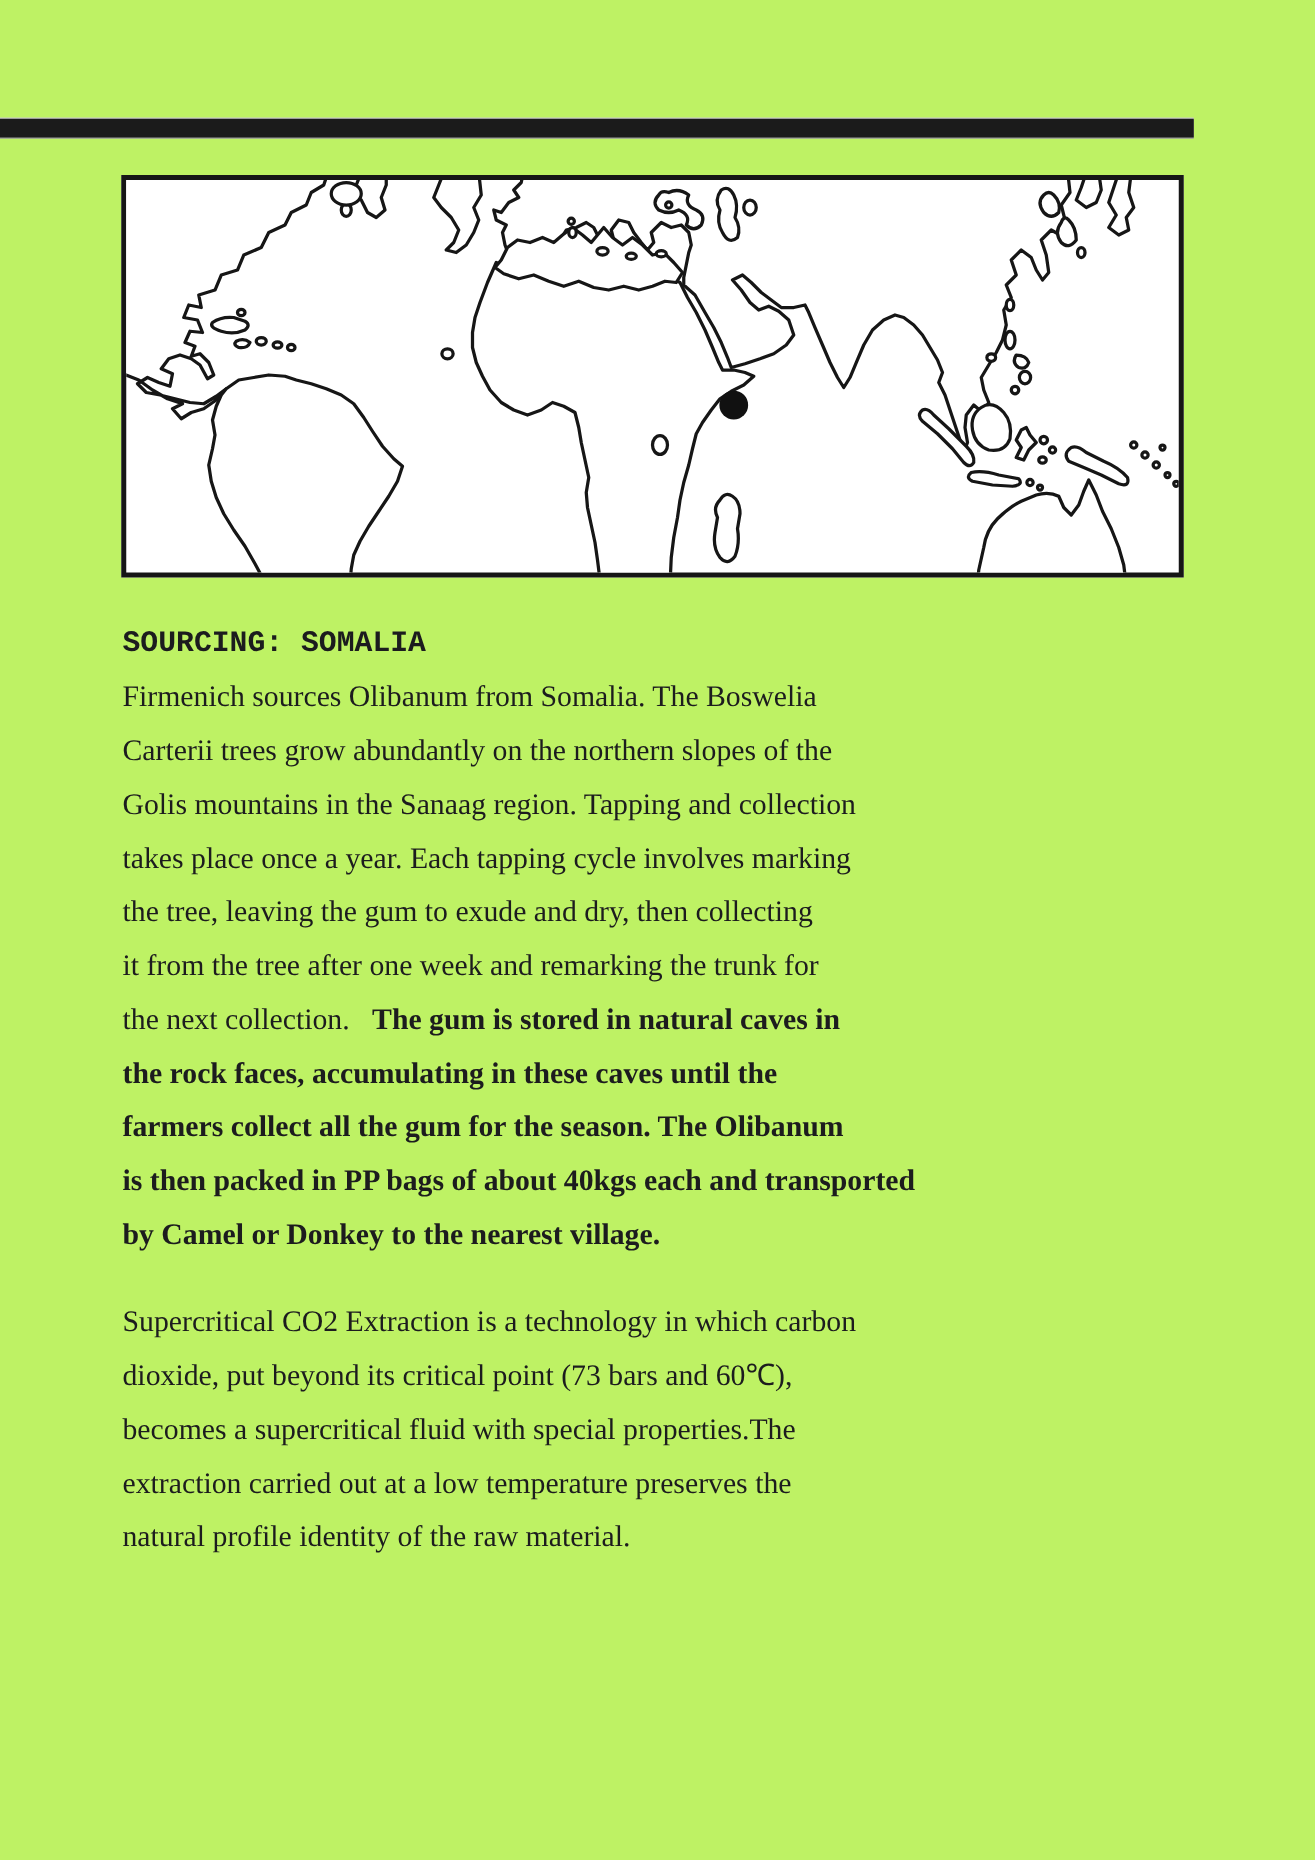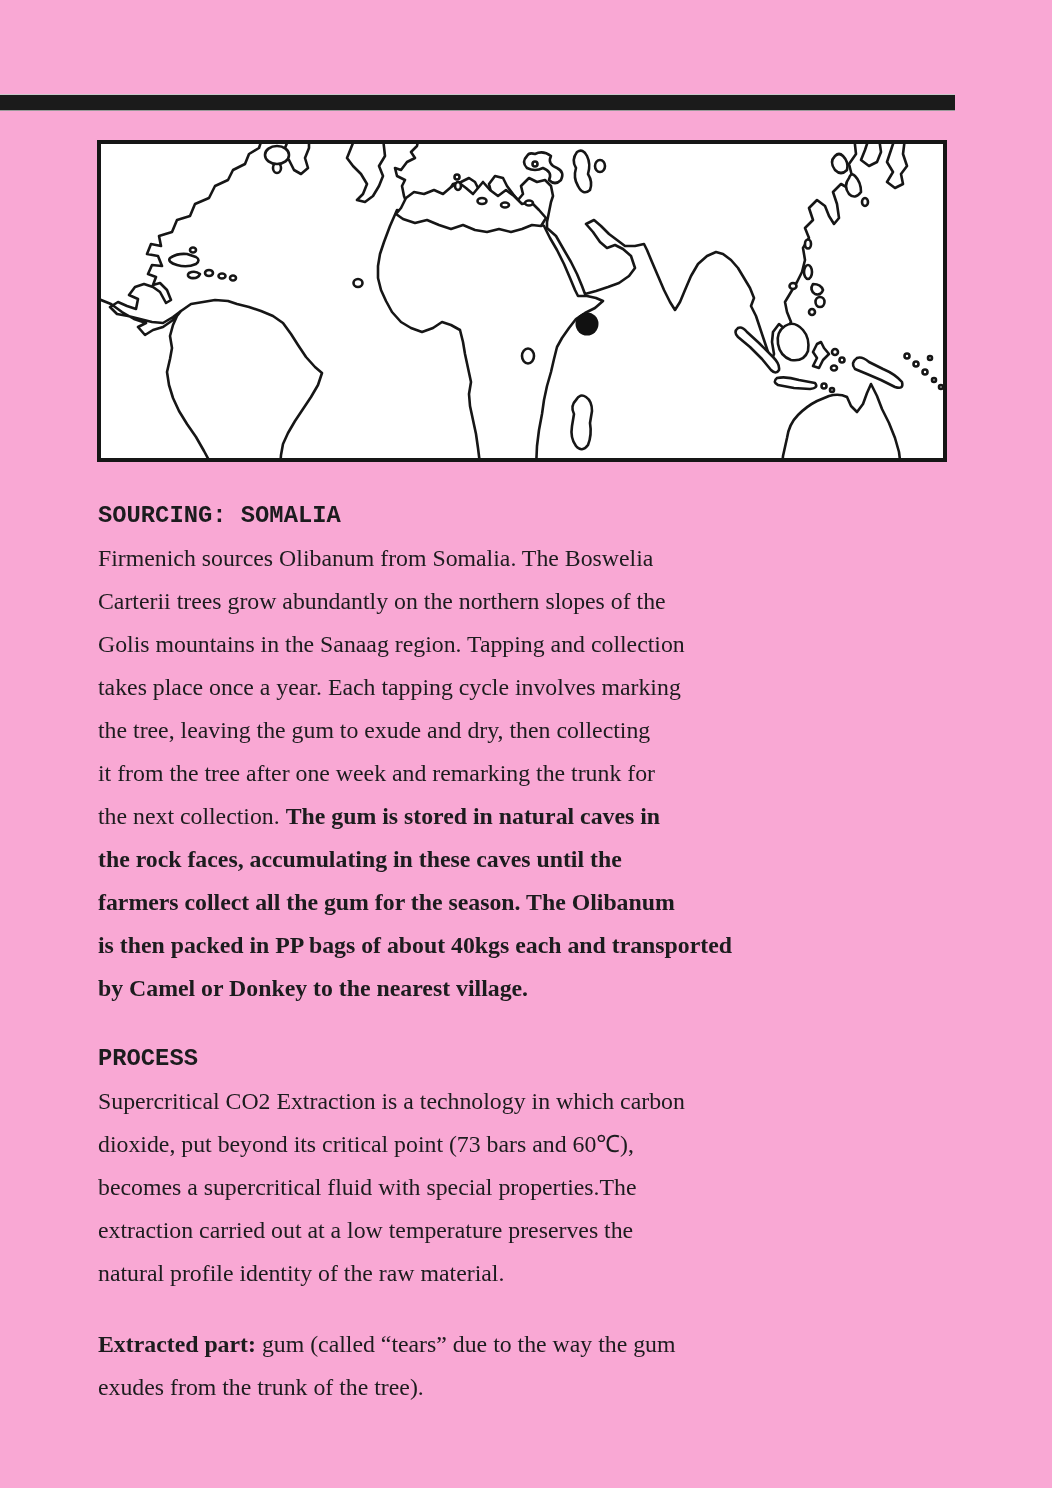--- a/index.html
+++ b/index.html
@@ -1,21 +1,21 @@
 <!DOCTYPE html>
 <html><head>
 <meta charset="utf-8">
 <style>
   * { margin: 0; padding: 0; box-sizing: border-box; }
   html, body { background: #ffffff; }
   .page {
     position: relative;
     width: 1052px;
     height: 1488px;
-    background: #f9a8d4;
+    background: #bef264;
     font-family: "Liberation Mono", "DejaVu Sans Mono", monospace;
     color: #1c1c1e;
     overflow: hidden;
   }
   .top-bar {
     position: absolute;
     left: 0; top: 95px;
     width: 955px; height: 15px;
     background: #1b1b1b;
     box-shadow: 0 1px 0 #9a9a9a, 0 -1px 0 #c9c9c9;
@@ -31,21 +31,21 @@
   .content {
     position: absolute;
     left: 98px; top: 494px;
     width: 920px;
     font-size: 23.8px;
     line-height: 43px;
     letter-spacing: 0;
   }
   .content .heading { font-weight: bold; }
   .content .body-text { white-space: pre-wrap; font-family: Liberation Serif, serif; }
-  .content .bold { font-weight: bold; }
+  .content .bold { font-weight: bold; margin-left: 12px; }
   .block + .block { margin-top: 0; }
   .block.gap-before { margin-top: 27px; }
   .block.gap-before-lg { margin-top: 28px; }
 </style>
 </head>
 <body>
 
 <div class="page">
 
   <div class="top-bar"></div>
@@ -144,27 +144,22 @@
 the tree, leaving the gum to exude and dry, then collecting
 it from the tree after one week and remarking the trunk for
 the next collection. </span><span class="bold">The gum is stored in natural caves in
 the rock faces, accumulating in these caves until the
 farmers collect all the gum for the season. The Olibanum
 is then packed in PP bags of about 40kgs each and transported
 by Camel or Donkey to the nearest village.</span></div>
     </div>
 
     <div class="block gap-before">
-      <div class="heading">PROCESS</div>
       <div class="body-text">Supercritical CO2 Extraction is a technology in which carbon
 dioxide, put beyond its critical point (73 bars and 60℃),
 becomes a supercritical fluid with special properties.The
 extraction carried out at a low temperature preserves the
 natural profile identity of the raw material.</div>
     </div>
 
-    <div class="block gap-before-lg">
-      <div class="body-text"><span class="bold">Extracted part:</span><span> gum (called “tears” due to the way the gum
-exudes from the trunk of the tree).</span></div>
-    </div>
 
   </div>
 </div>
 
 </body></html>

